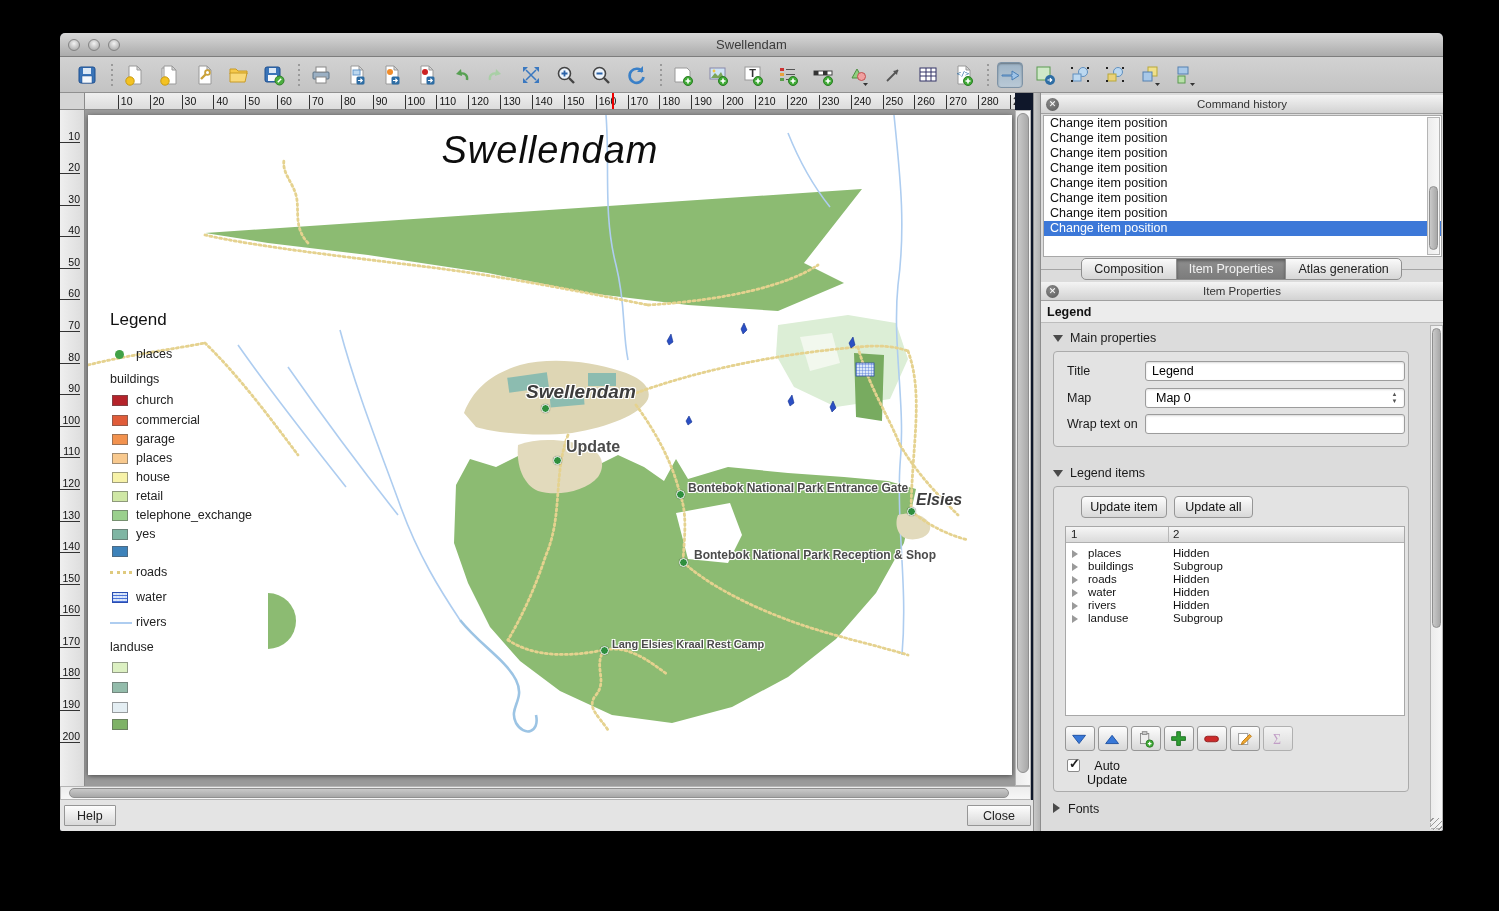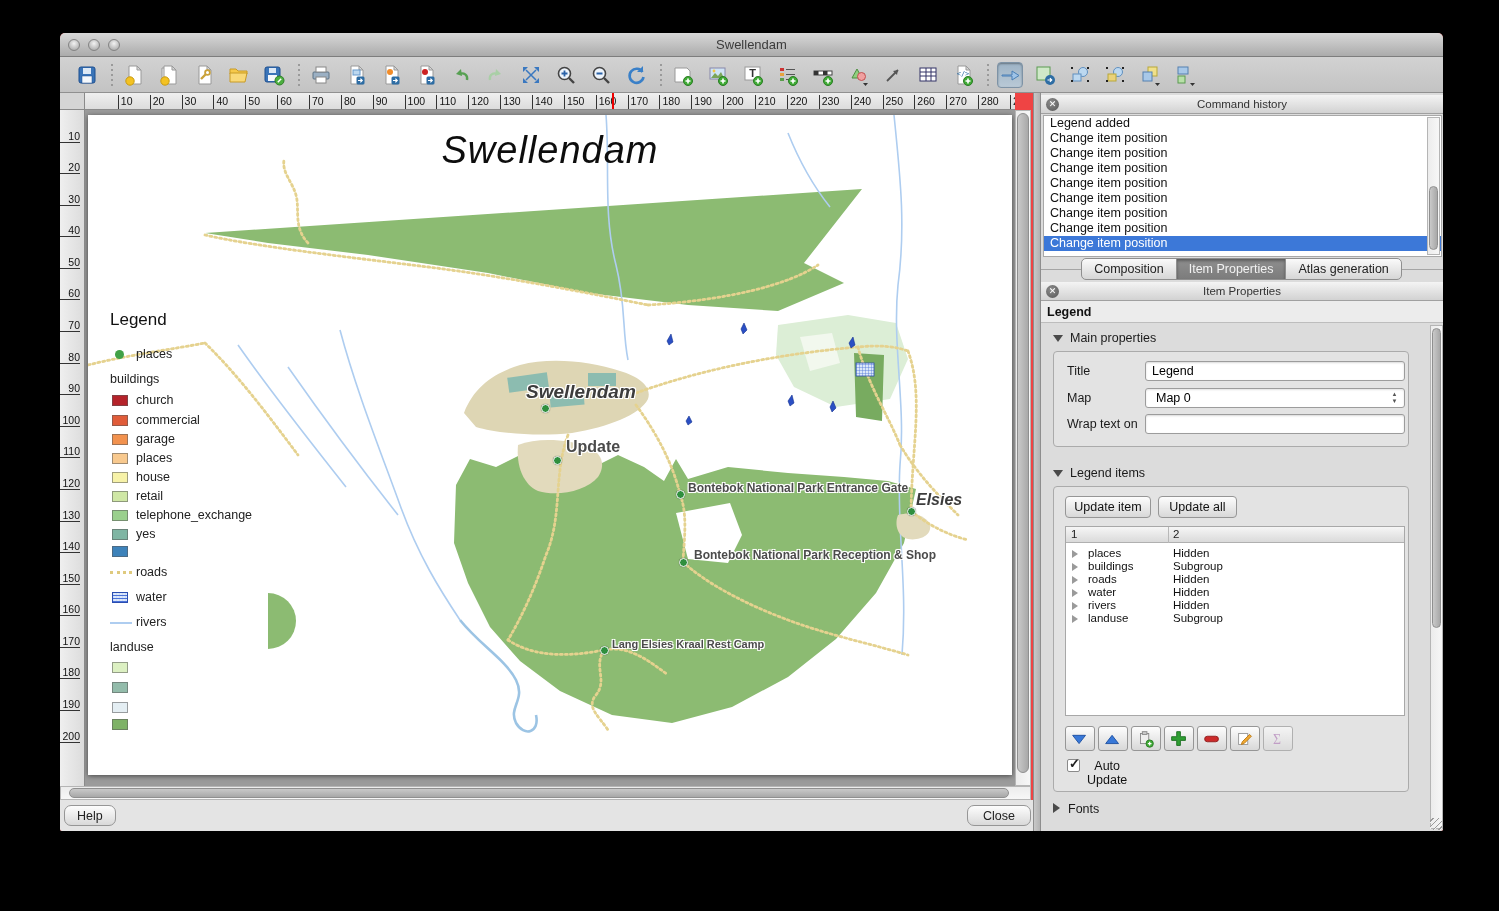--- a/index.html
+++ b/index.html
@@ -1,21 +1,21 @@
 <!DOCTYPE html>
 <html><head>
 <meta charset="utf-8">
 <style>
   * { margin:0; padding:0; box-sizing:border-box; }
   html,body { width:1499px; height:911px; background:#000; overflow:hidden;
               font-family:"Liberation Sans", sans-serif; }
 
   
   #window { position:absolute; left:60px; top:33px; width:1383px; height:798px;
-            background:#ef4444; border-radius:5px 5px 2px 2px;
+            background:#0f172a; border-radius:5px 5px 2px 2px;
             box-shadow:0 10px 40px rgba(0,0,0,.7); overflow:hidden; }
   #titlebar { position:absolute; left:0; top:0; right:0; height:24px;
               background:linear-gradient(#d8d8d8,#ababab); border-bottom:1px solid #7d7d7d; }
   .tlight { position:absolute; top:6px; width:12px; height:12px; border-radius:50%;
             background:radial-gradient(circle at 50% 35%, #f2f2f2, #9d9d9d);
             border:1px solid #848484; }
   #win-title { position:absolute; left:0; right:0; top:4px; text-align:center;
                font-size:13px; color:#3b3b3b; }
 
   
@@ -68,21 +68,21 @@
       text-shadow:-1px -1px 0 #fff, 1px -1px 0 #fff, -1px 1px 0 #fff, 1px 1px 0 #fff, 0 0 2px #fff; }
   .map-dot { position:absolute; width:9px; height:9px; border-radius:50%; background:#2f8f3e;
              border:1.5px solid #fff; box-shadow:0 0 1px rgba(0,0,0,.6); }
 
   
   .sb-track { position:absolute; background:linear-gradient(90deg,#ececec,#f7f7f7); border:1px solid #b5b5b5; }
   .sb-track.h { background:linear-gradient(#ececec,#f7f7f7); }
   .sb-thumb { position:absolute; background:linear-gradient(90deg,#c9c9c9,#a8a8a8); border:1px solid #8f8f8f; border-radius:7px; }
   .sb-thumb.h { background:linear-gradient(#c9c9c9,#a8a8a8); }
   #footer { position:absolute; left:0; top:767px; width:973px; height:31px; background:#e4e4e4; }
-  .mac-btn { position:absolute; height:21px; border:1px solid #969696; border-radius:7px;
+  .mac-btn { position:absolute; height:21px; border:1px solid #969696; border-radius:1px;
              background:linear-gradient(#fdfdfd,#d9d9d9); font-size:12.5px; color:#222;
              display:flex; align-items:center; justify-content:center; padding:0 12px; }
 
   
   #splitter { position:absolute; left:973px; top:60px; width:7px; height:738px;
               background:linear-gradient(90deg,#c8c8c8,#b2b2b2); border-left:1px solid #8e8e8e; }
   #dock { position:absolute; left:980px; top:60px; width:403px; height:738px; background:#dcdcdc;
           border-left:1px solid #8e8e8e; }
   .dock-titlebar { position:absolute; left:0; right:0; height:19px;
                    background:linear-gradient(#f4f4f4,#d2d2d2); border-bottom:1px solid #a0a0a0; }
@@ -124,21 +124,21 @@
                background:#fff; font-size:12.5px; padding:0 6px; font-family:"Liberation Sans",sans-serif;
                box-shadow:inset 0 1px 2px rgba(0,0,0,.15); }
   .fld-select { position:absolute; left:91px; width:260px; height:20px; border:1px solid #9c9c9c; border-radius:3px;
                 background:#fff; font-size:12.5px; padding:2px 6px 0 10px;
                 box-shadow:inset 0 1px 2px rgba(0,0,0,.12); }
   .stepper { position:absolute; right:4px; top:2px; width:11px; height:15px; color:#555;
              font-size:6px; line-height:7px; text-align:center; }
 
   .upd-btn { position:absolute; top:9px; height:22px; border:1px solid #969696; border-radius:4px;
              background:linear-gradient(#fdfdfd,#d8d8d8); font-size:12.5px; color:#111;
-             display:flex; align-items:center; justify-content:center; }
+             display:flex; align-items:center; justify-content:center;margin-left:16px; }
 
   #li-table { position:absolute; left:11px; top:39px; width:340px; height:190px; background:#fff;
               border:1px solid #a8a8a8; overflow:hidden; }
   #li-head { position:absolute; left:0; top:0; width:100%; height:16px;
              background:linear-gradient(#f6f6f6,#dadada); border-bottom:1px solid #b0b0b0; }
   #li-head .c1 { position:absolute; left:5px; top:1px; font-size:11.5px; color:#222; }
   #li-head .c2 { position:absolute; left:107px; top:1px; font-size:11.5px; color:#222; }
   #li-head .div { position:absolute; left:102px; top:0; height:16px; border-left:1px solid #b8b8b8; }
   .li-row { position:absolute; left:0; width:100%; height:13px; font-size:11.5px; color:#111; }
   .li-exp { position:absolute; left:6px; top:3px; width:0; height:0; border-top:4px solid transparent;
@@ -653,21 +653,20 @@
 
   <div id="splitter"></div>
 
   <div id="dock">
 
     <div class="dock-titlebar" style="top:2px;">
       <span class="dock-close">✕</span>
       <div class="dock-title">Command history</div>
     </div>
     <div id="hist-list">
-        <div class="hist-row">Legend added</div>
         <div class="hist-row">Change item position</div>
         <div class="hist-row">Change item position</div>
         <div class="hist-row">Change item position</div>
         <div class="hist-row">Change item position</div>
         <div class="hist-row">Change item position</div>
         <div class="hist-row">Change item position</div>
         <div class="hist-row">Change item position</div>
         <div class="hist-row sel">Change item position</div>
       </div>
     <div class="sb-track" style="left:386px; top:24px; width:13px; height:138px;">

